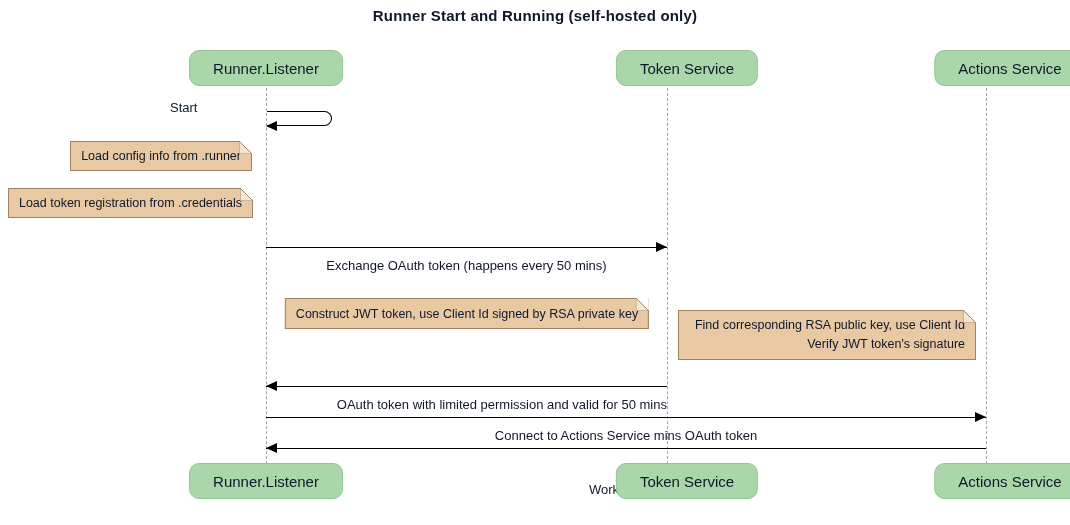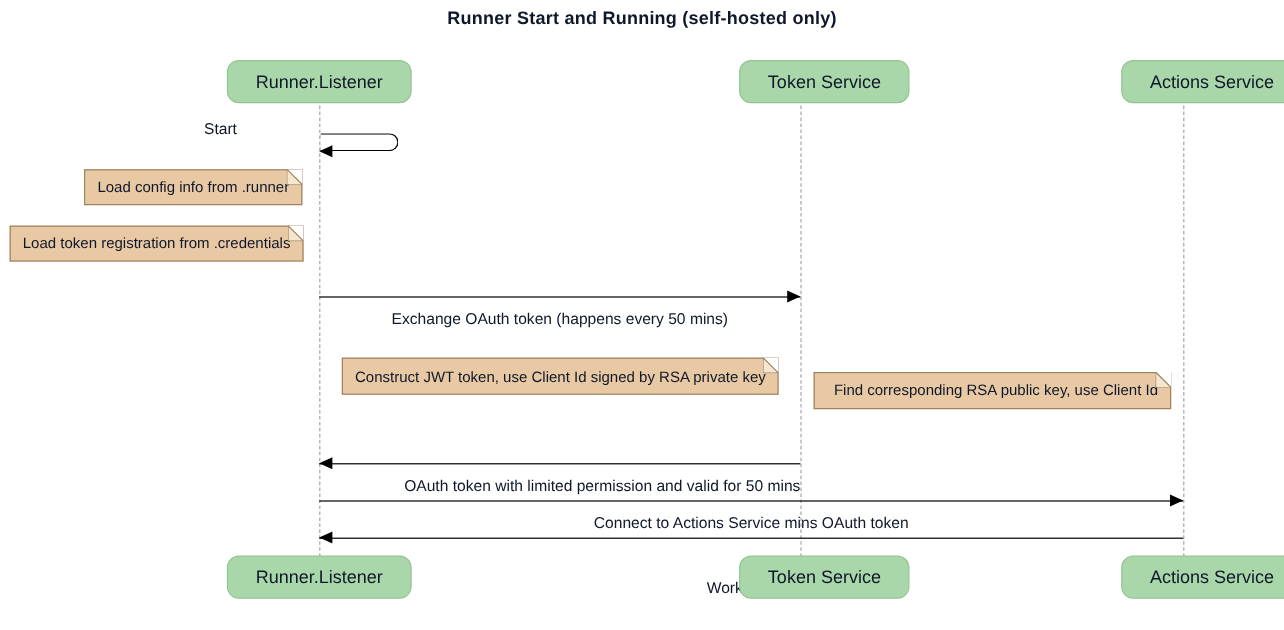--- a/index.html
+++ b/index.html
@@ -95,20 +95,21 @@
   <div class="note note3">
     <span>Construct JWT token, use Client Id signed by RSA private key</span>
     <svg class="fold" width="13" height="13" viewBox="0 0 13 13">
       <path d="M0,0 L13,0 L13,13 Z" fill="#ffffff"></path>
       <path d="M0,0 L13,13 L0,13 Z" fill="#f5e7cf" stroke="#9c8464" stroke-width="1"></path>
     </svg>
   </div>
 
   <div class="note note4 note-multiline">
     <div>Find corresponding RSA public key, use Client Id</div>
+    <div>Verify JWT token's signature</div>
     <svg class="fold" width="13" height="13" viewBox="0 0 13 13">
       <path d="M0,0 L13,0 L13,13 Z" fill="#ffffff"></path>
       <path d="M0,0 L13,13 L0,13 Z" fill="#f5e7cf" stroke="#9c8464" stroke-width="1"></path>
     </svg>
   </div>
 
   <div class="msg-label" style="left:266px; width:401px; top:369px;text-align:right;">OAuth token with limited permission and valid for 50 mins</div>
   <div class="msg-line" style="left:266px; width:401px; top:386px;"></div>
   <div class="ah ah-left" style="left:266px; top:381px;"></div>
 

